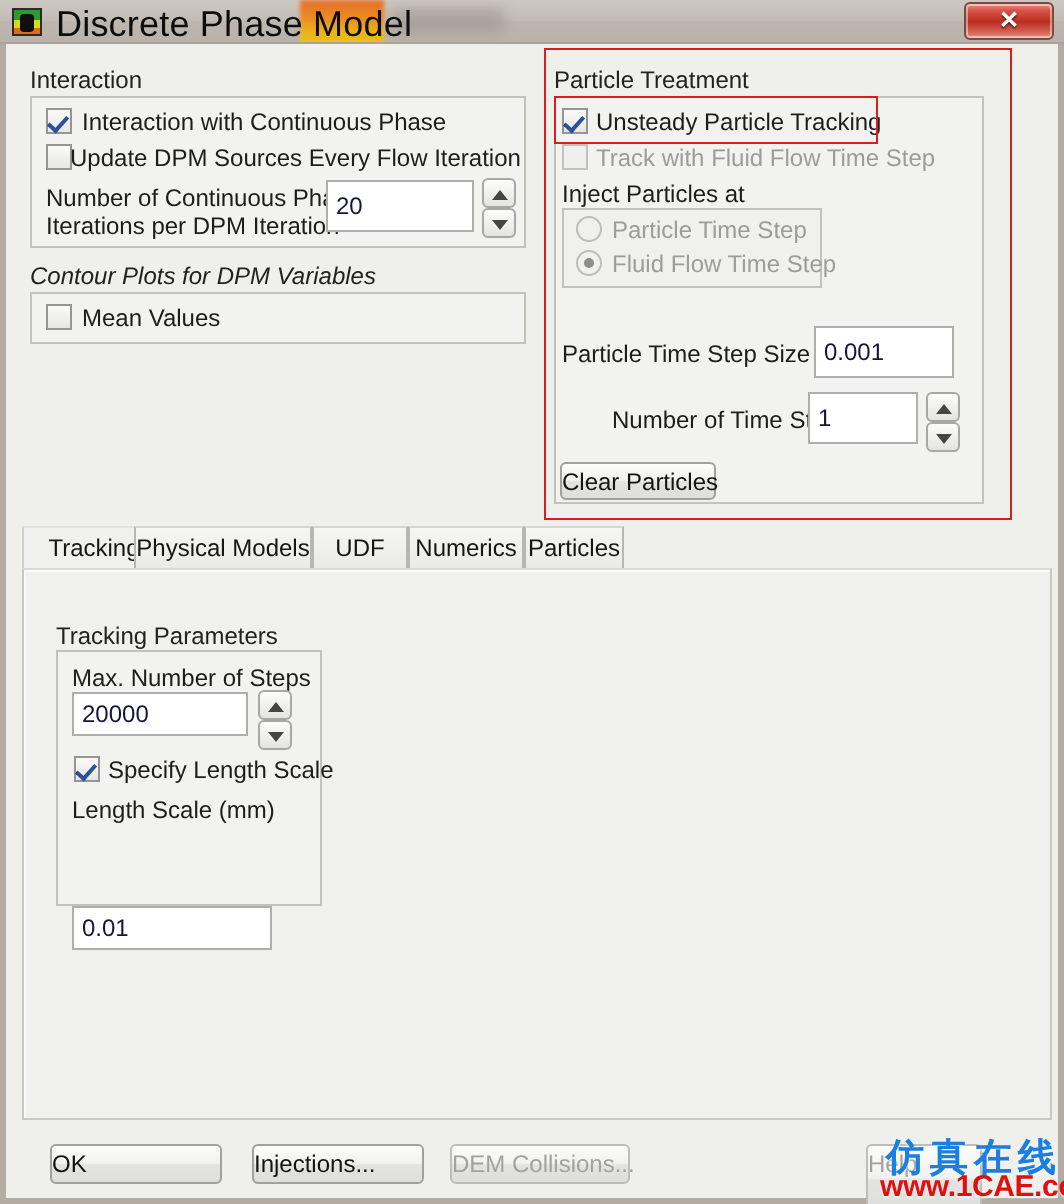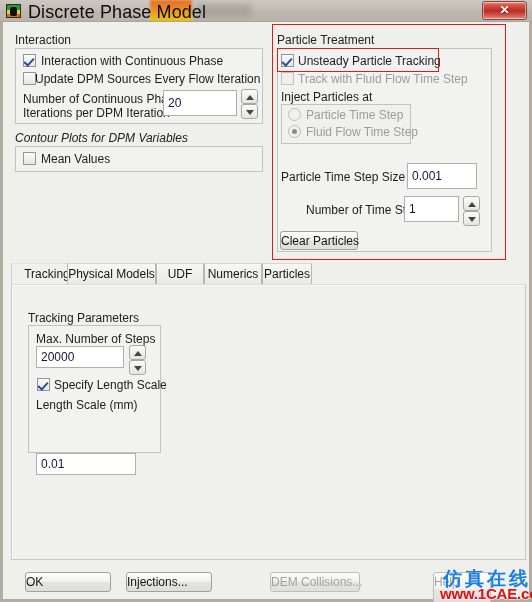--- a/index.html
+++ b/index.html
@@ -350,19 +350,19 @@
   <div class="cb checked" style="left:34px; top:378px;"></div>
   <div class="plainlabel" style="left:33px; top:398px;">Length Scale (mm)</div>
 
   <div class="plainlabel" style="left:51px; top:378px;">Specify Length Scale</div>
   <div class="field-box" style="left:33px; top:411px; width:100px; height:22px;margin-top:42px;">
     <span>0.01</span>
   </div>
 
   <div class="btn" style="left:22px;  top:572px; width:86px; height:20px; line-height:19px;">OK</div>
   <div class="btn" style="left:123px; top:572px; width:86px; height:20px; line-height:19px;">Injections...</div>
-  <div class="btn dim" style="left:222px; top:572px; width:90px; height:20px; line-height:19px;margin-left:45px;">DEM Collisions...</div>
+  <div class="btn dim" style="left:222px; top:572px; width:90px; height:20px; line-height:19px;">DEM Collisions...</div>
   <div class="btn dim" style="left:430px; top:572px; width:58px; height:35px; line-height:19px;">Help</div>
 
   <div class="wm-cn">仿真在线</div>
   <div class="wm-url">www.1CAE.com</div>
 
 </div>
 
 </body></html>

